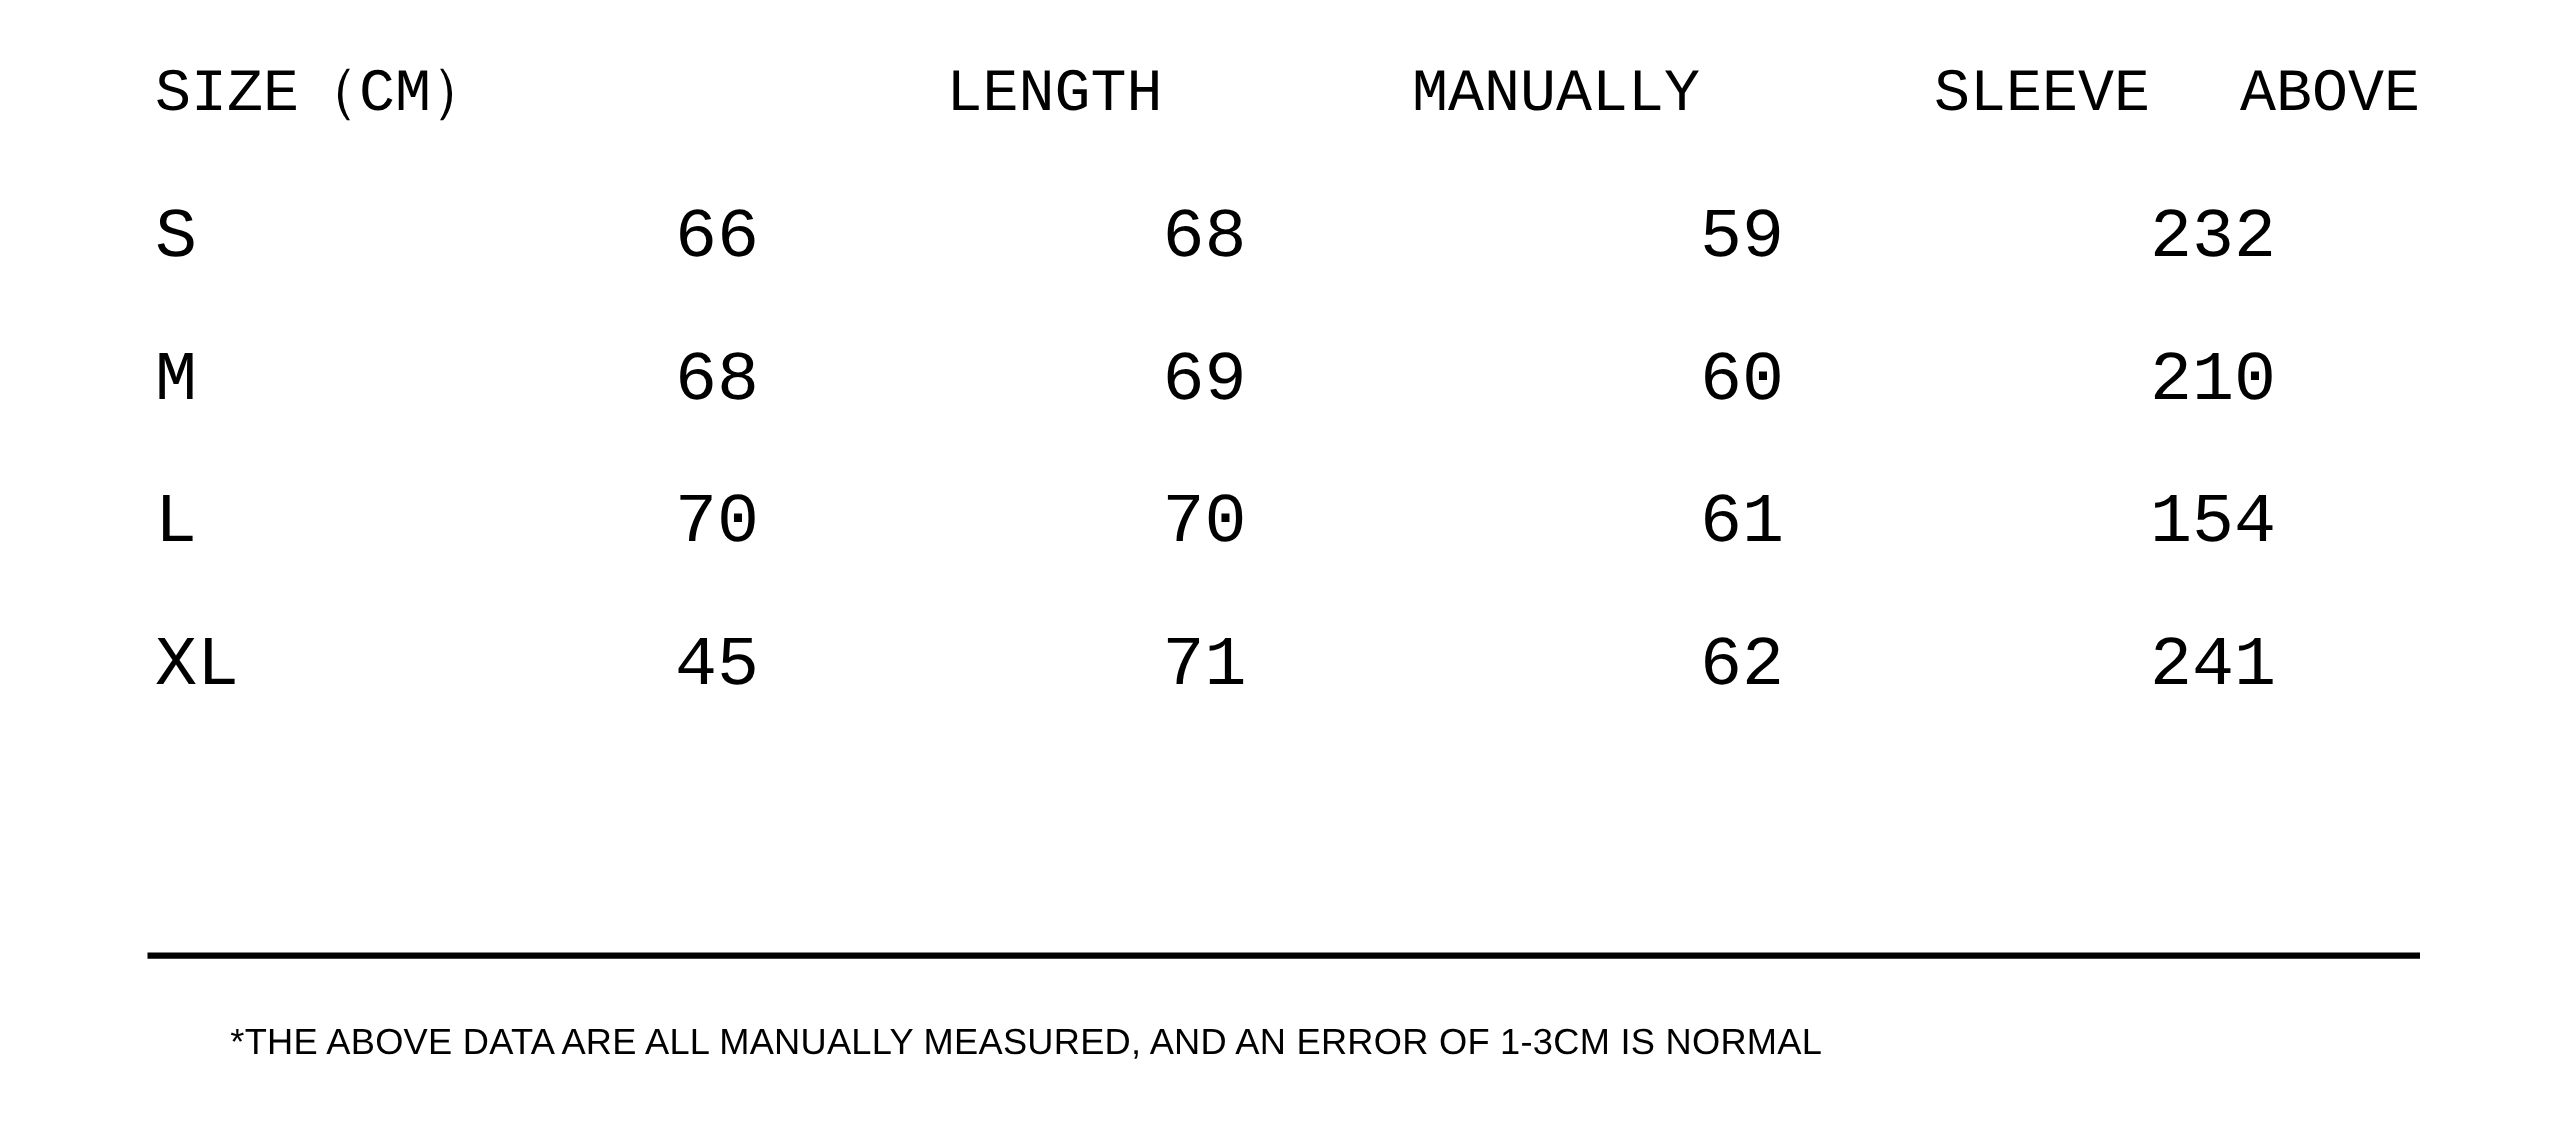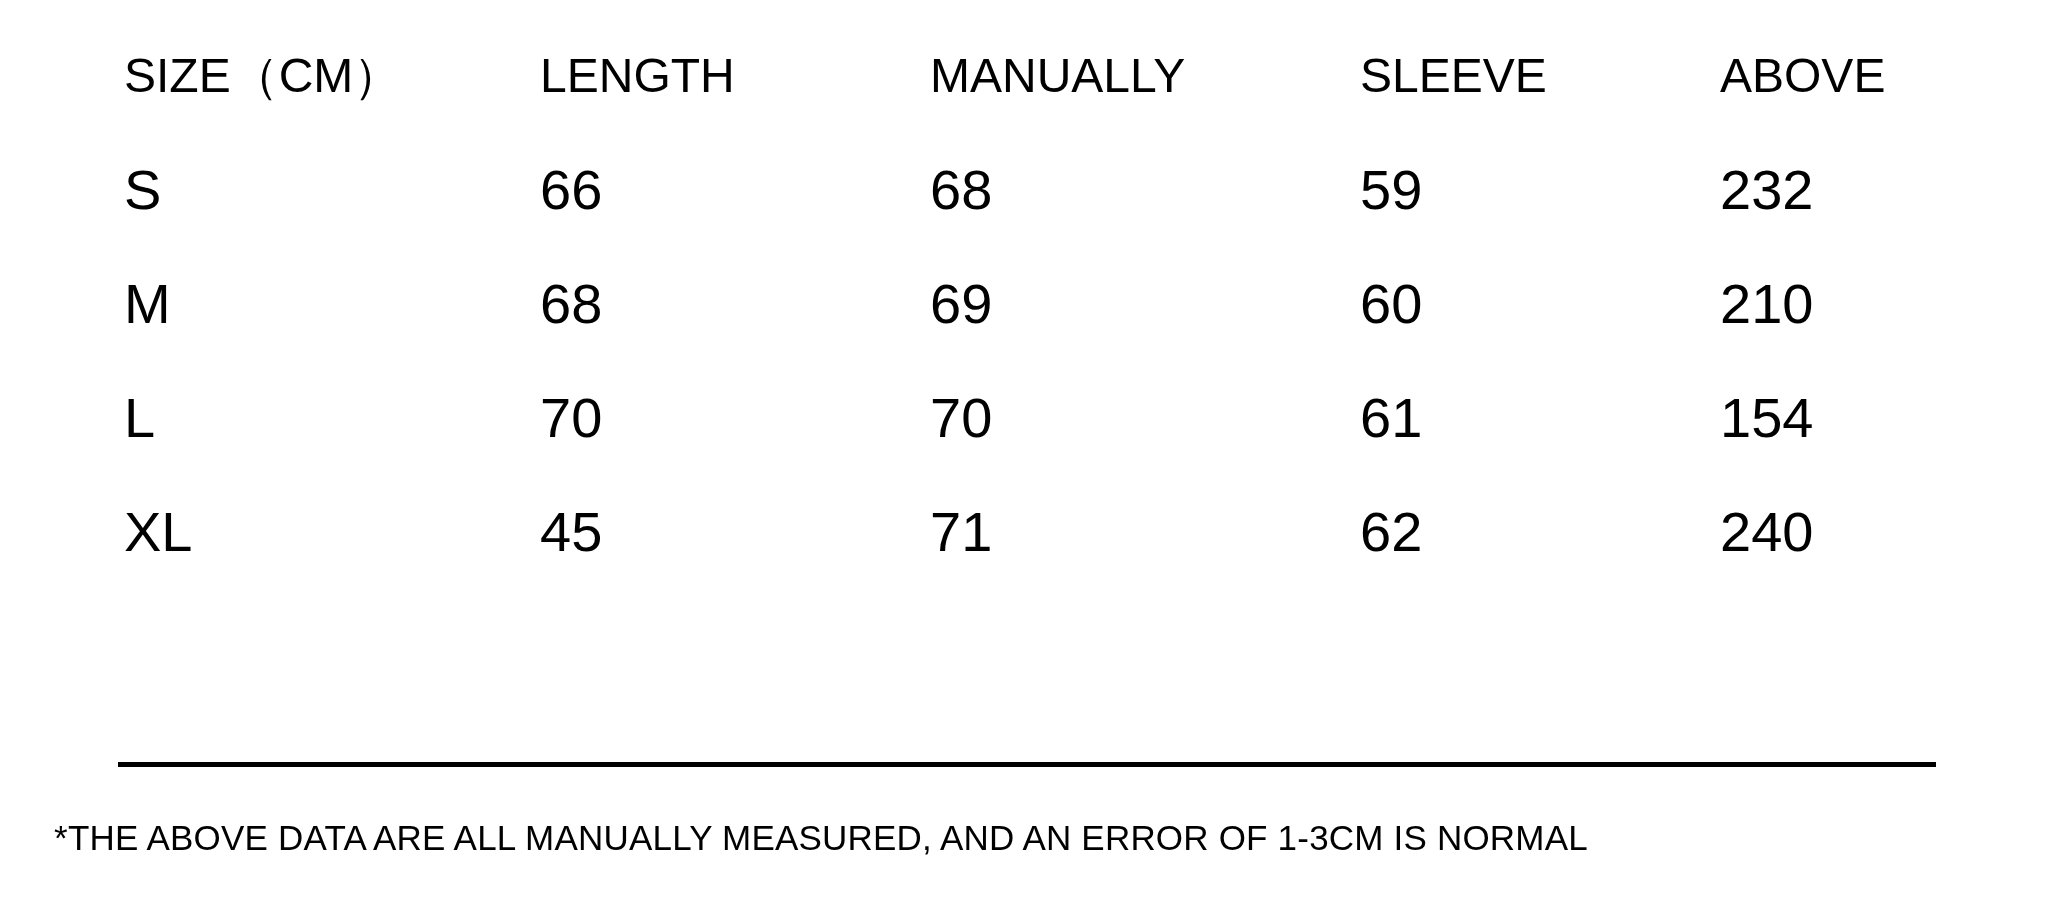--- a/index.html
+++ b/index.html
@@ -21,33 +21,34 @@
     background: #ffffff;
     box-sizing: border-box;
   }
   .size-table {
     position: absolute;
     left: 120px;
     top: 30px;
     width: 1816px;
     border-collapse: collapse;
     table-layout: fixed;
+    font-family: Liberation Mono, monospace;
   }
   .size-table col.c0 { width: 420px; }
   .size-table col.c1 { width: 390px; }
   .size-table col.c2 { width: 430px; }
   .size-table col.c3 { width: 360px; }
   .size-table col.c4 { width: 216px; }
 
   .size-table th {
     font-weight: normal;
     font-size: 48px;
     line-height: 1;
     padding: 22px 0 34px 0;
-    text-align: left;
+    text-align: right;
     white-space: nowrap;
   }
   .size-table th.first {
     text-align: left;
     padding-left: 4px;
   }
   .size-table td {
     font-size: 56px;
     line-height: 1;
     padding: 28px 0 30px 0;
@@ -65,21 +66,21 @@
     width: 1818px;
     height: 5px;
     background: #000000;
   }
   .note {
     position: absolute;
     left: 0;
     top: 820px;
     width: 1642px;
     text-align: center;
-    font-size: 35px;
+    font-size: 29px;
     line-height: 1;
     letter-spacing: 0.2px;
     white-space: nowrap;
   }
 </style>
 </head>
 <body>
 
 <div class="sheet">
 
@@ -120,21 +121,21 @@
         <td>70</td>
         <td>70</td>
         <td>61</td>
         <td>154</td>
       </tr>
       <tr>
         <td class="first">XL</td>
         <td>45</td>
         <td>71</td>
         <td>62</td>
-        <td>240</td>
+        <td>241</td>
       </tr>
     </tbody>
   </table>
 
   <div class="rule"></div>
 
   <div class="note">*THE ABOVE DATA ARE ALL MANUALLY MEASURED, AND AN ERROR OF 1-3CM IS NORMAL</div>
 
 </div>
 

